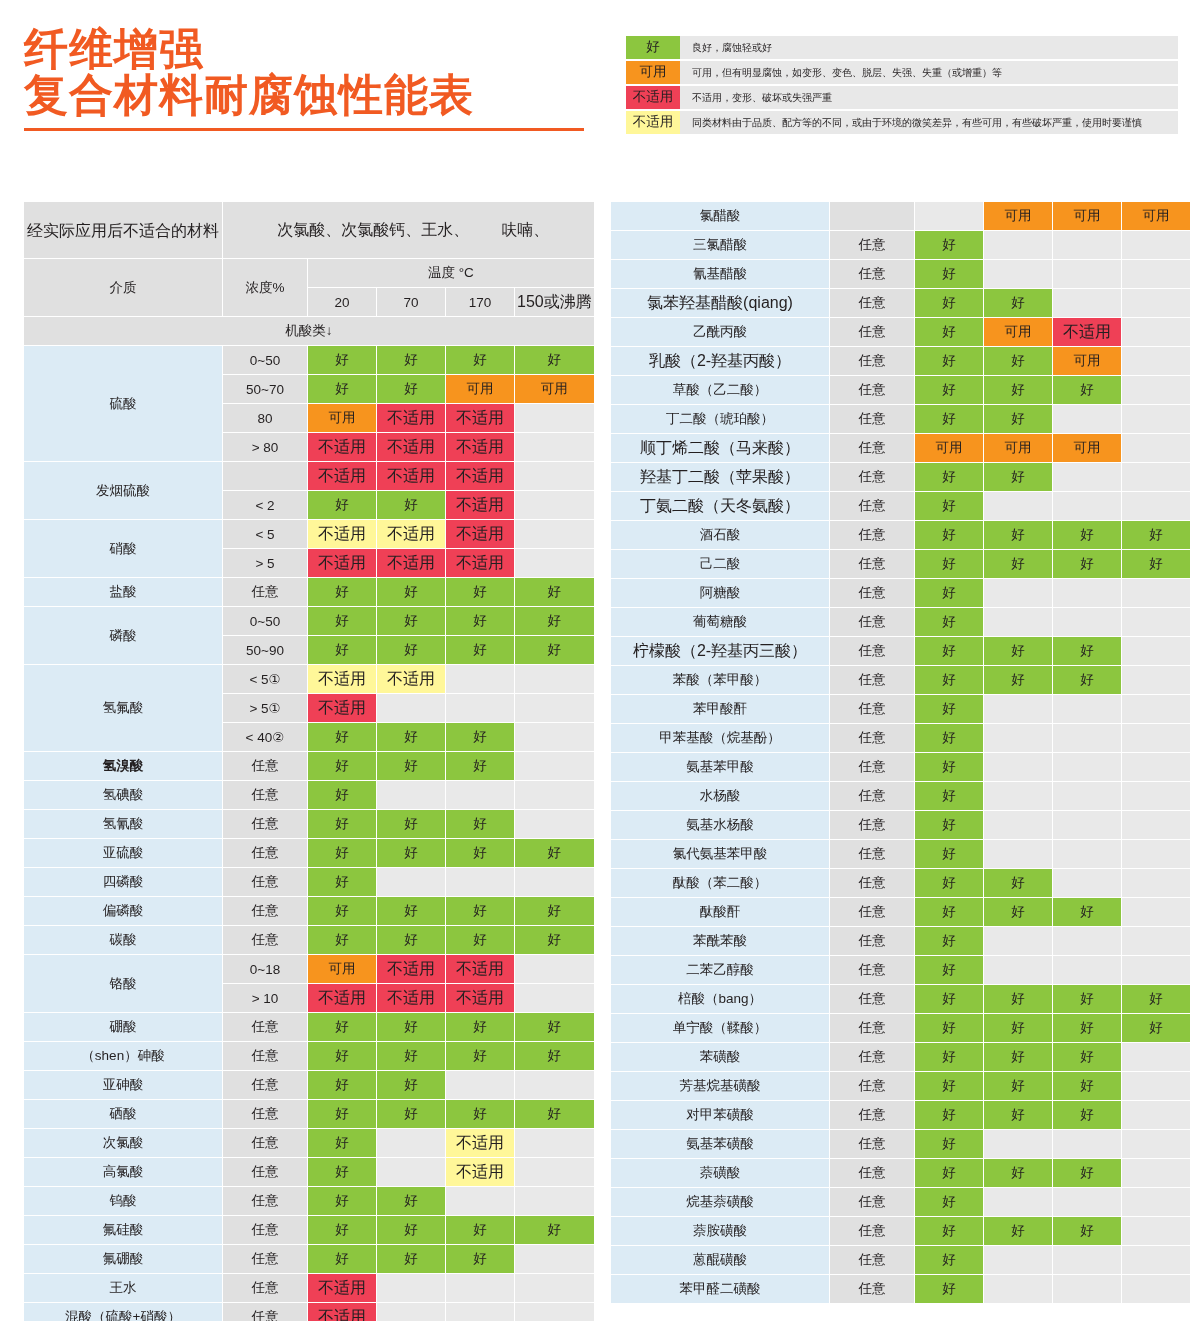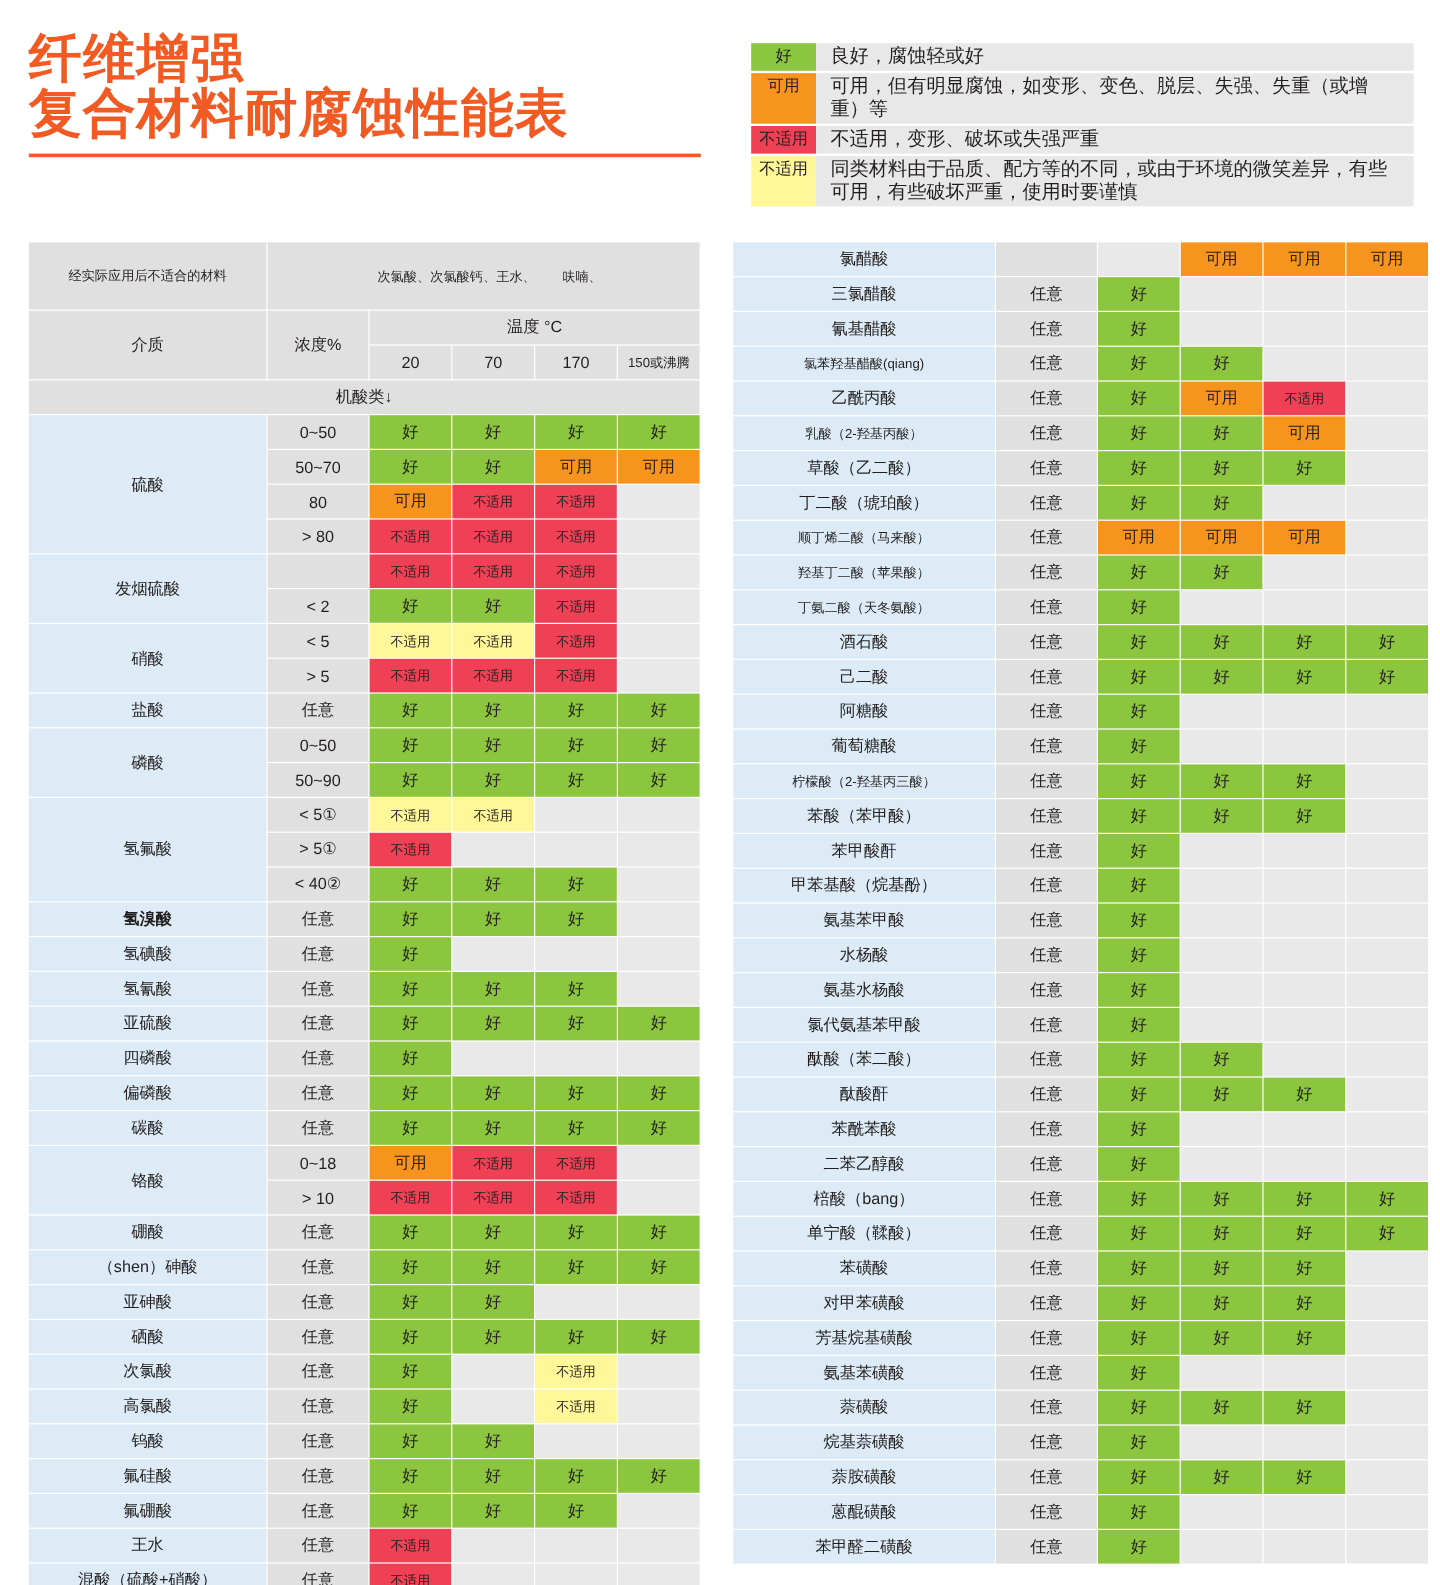--- a/index.html
+++ b/index.html
@@ -54,21 +54,21 @@
     width: 54px;
     flex: 0 0 54px;
     text-align: center;
     font-size: 13.5px;
     line-height: 22px;
     color: #231f20;
   }
   .legend-desc {
     flex: 1;
     padding: 2px 14px 2px 12px;
-    font-size: 16px;
+    font-size: 10px;
     line-height: 19px;
   }
   .k-good   { background: #8cc63f; }
   .k-usable { background: #f7941e; }
   .k-unfit  { background: #ef4056; }
   .k-caution{ background: #fff799; }
 
   
   table {
     border-collapse: separate;
@@ -104,21 +104,21 @@
     top: 201px;
   }
   .lt-c0 { width: 198px; }
   .lt-c1 { width: 84px; }
   .lt-c2, .lt-c3, .lt-c4, .lt-c5 { width: 68px; }
 
   .rt-c0 { width: 218px; }
   .rt-c1 { width: 84px; }
   .rt-c2, .rt-c3, .rt-c4, .rt-c5 { width: 68px; }
 
-  td.small { font-size: 11px; }
+  td.small { font-size: 16px; }
   td.bold  { font-weight: bold; }
 </style>
 </head>
 <body>
 
 <div id="title-block">
   <div class="title-line">纤维增强</div>
   <div class="title-line">复合材料耐腐蚀性能表</div>
   <div id="title-rule"></div>
 </div>
@@ -682,29 +682,29 @@
       </tr>
       <tr>
         <td class="name">苯磺酸</td>
         <td class="hdr">任意</td>
         <td class="good">好</td>
         <td class="good">好</td>
         <td class="good">好</td>
         <td class="empty"></td>
       </tr>
       <tr>
+        <td class="name">芳基烷基磺酸</td>
+        <td class="hdr">任意</td>
+        <td class="good">好</td>
+        <td class="good">好</td>
+        <td class="good">好</td>
+        <td class="empty"></td>
+      </tr>
+      <tr>
         <td class="name">对甲苯磺酸</td>
-        <td class="hdr">任意</td>
-        <td class="good">好</td>
-        <td class="good">好</td>
-        <td class="good">好</td>
-        <td class="empty"></td>
-      </tr>
-      <tr>
-        <td class="name">芳基烷基磺酸</td>
         <td class="hdr">任意</td>
         <td class="good">好</td>
         <td class="good">好</td>
         <td class="good">好</td>
         <td class="empty"></td>
       </tr>
       <tr>
         <td class="name">氨基苯磺酸</td>
         <td class="hdr">任意</td>
         <td class="good">好</td>

